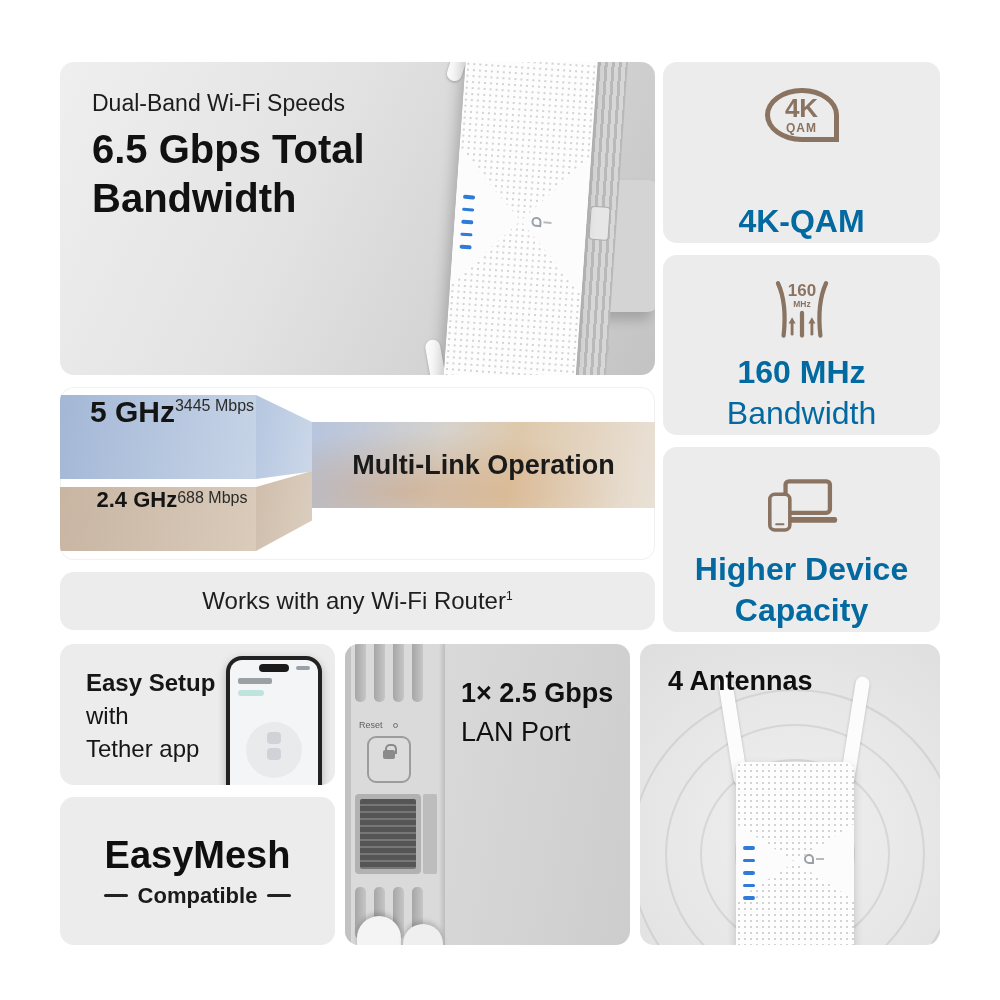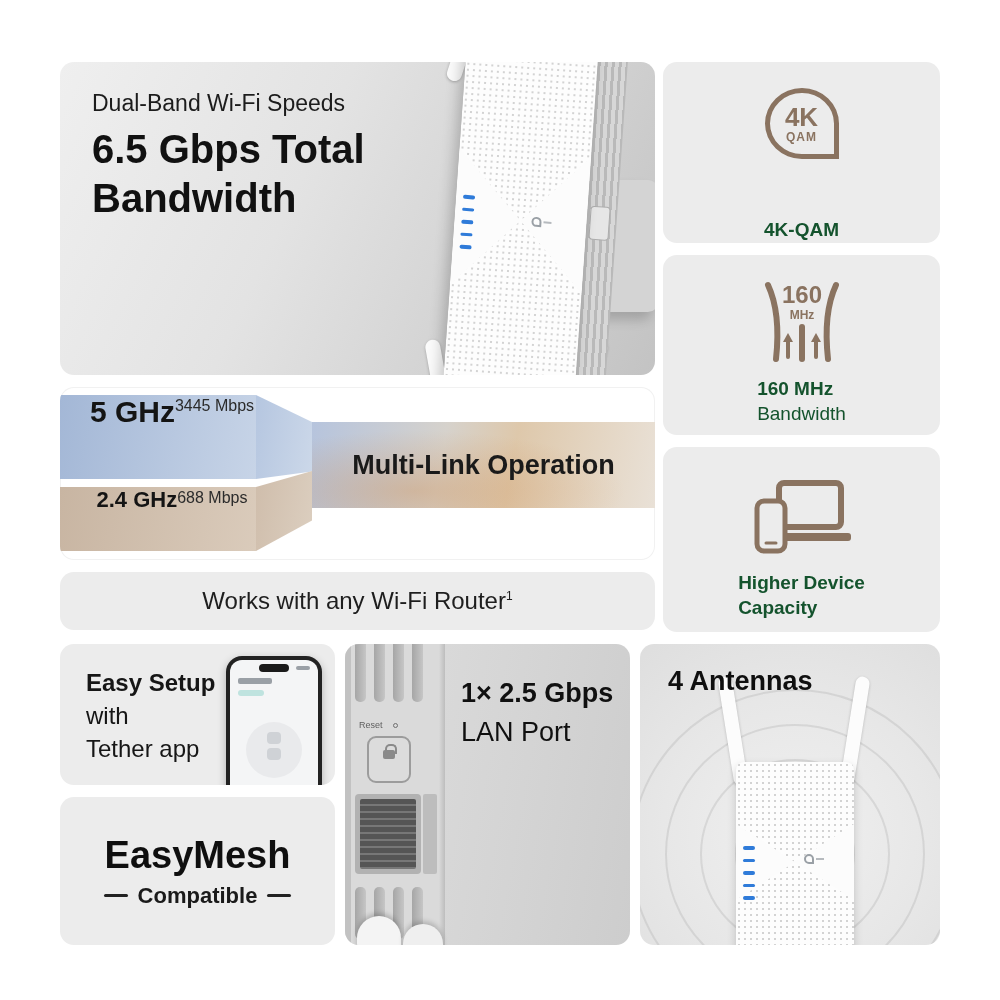--- a/index.html
+++ b/index.html
@@ -41,21 +41,21 @@
   .side-btn { position:absolute; left:141px; top:168px; width:20px; height:34px; background:#e6e6e6;
               border:1px solid #adadad; border-radius:4px; }
   .mount-plate { position:absolute; left:540px; top:118px; width:58px; height:132px;
                  background:#d4d4d4; border-radius:10px; box-shadow:-6px 8px 12px rgba(0,0,0,.18); }
 
   
   .feat { display:flex; flex-direction:column; align-items:center; }
   .feat-qam { left:663px; top:62px; width:277px; height:181px;gap:39px; }
   .feat-mhz { left:663px; top:255px; width:277px; height:180px; }
   .feat-cap { left:663px; top:447px; width:277px; height:185px; }
-  .feat-label { font-size:19px; font-weight:bold; line-height:1.3; color:#14532d; }
+  .feat-label { font-size:32px; font-weight:bold; text-align:center; line-height:1.3; color:#0369a1; }
   .feat-label .reg { font-weight:normal; }
 
   .qam-badge { margin-top:26px; width:74px; height:74px; border:5px solid #8a7360;
                border-radius:50% 50% 0 50%; display:flex; flex-direction:column;
                align-items:center; justify-content:center; color:#8a7360; }
   .qam-badge .t1 { font-size:26px; font-weight:bold; line-height:1; }
   .qam-badge .t2 { font-size:12px; font-weight:bold; letter-spacing:1px; }
   .qam-label-gap { margin-top:20px; }
 
   .mhz-icon { margin-top:24px; }

